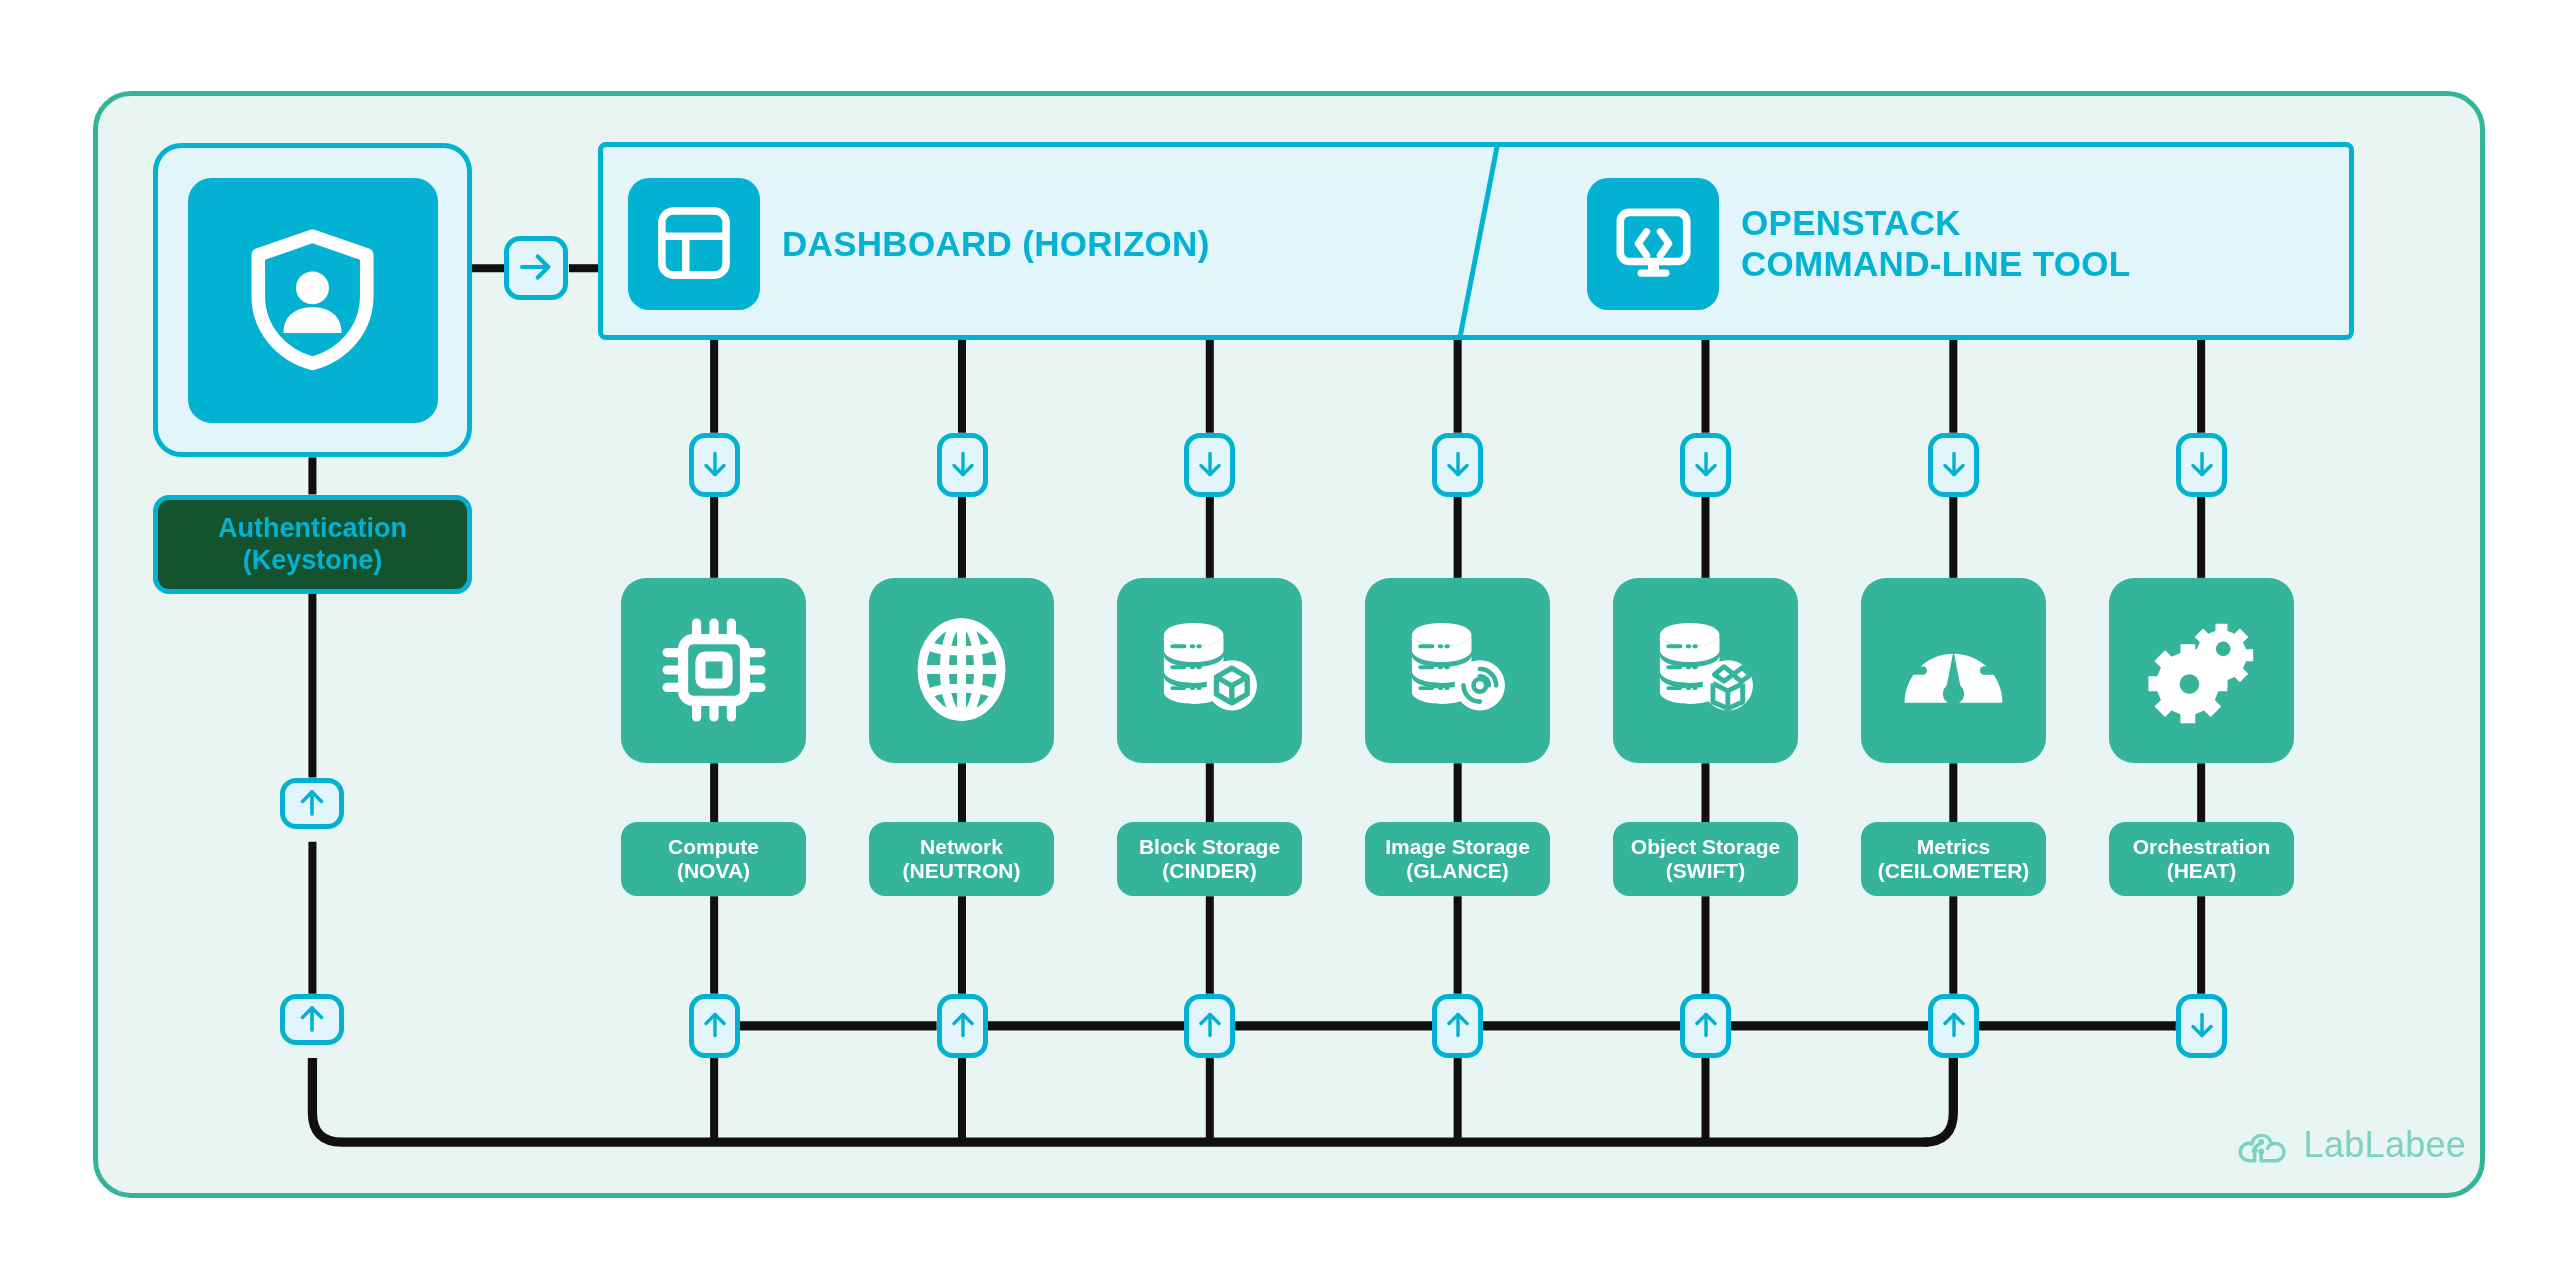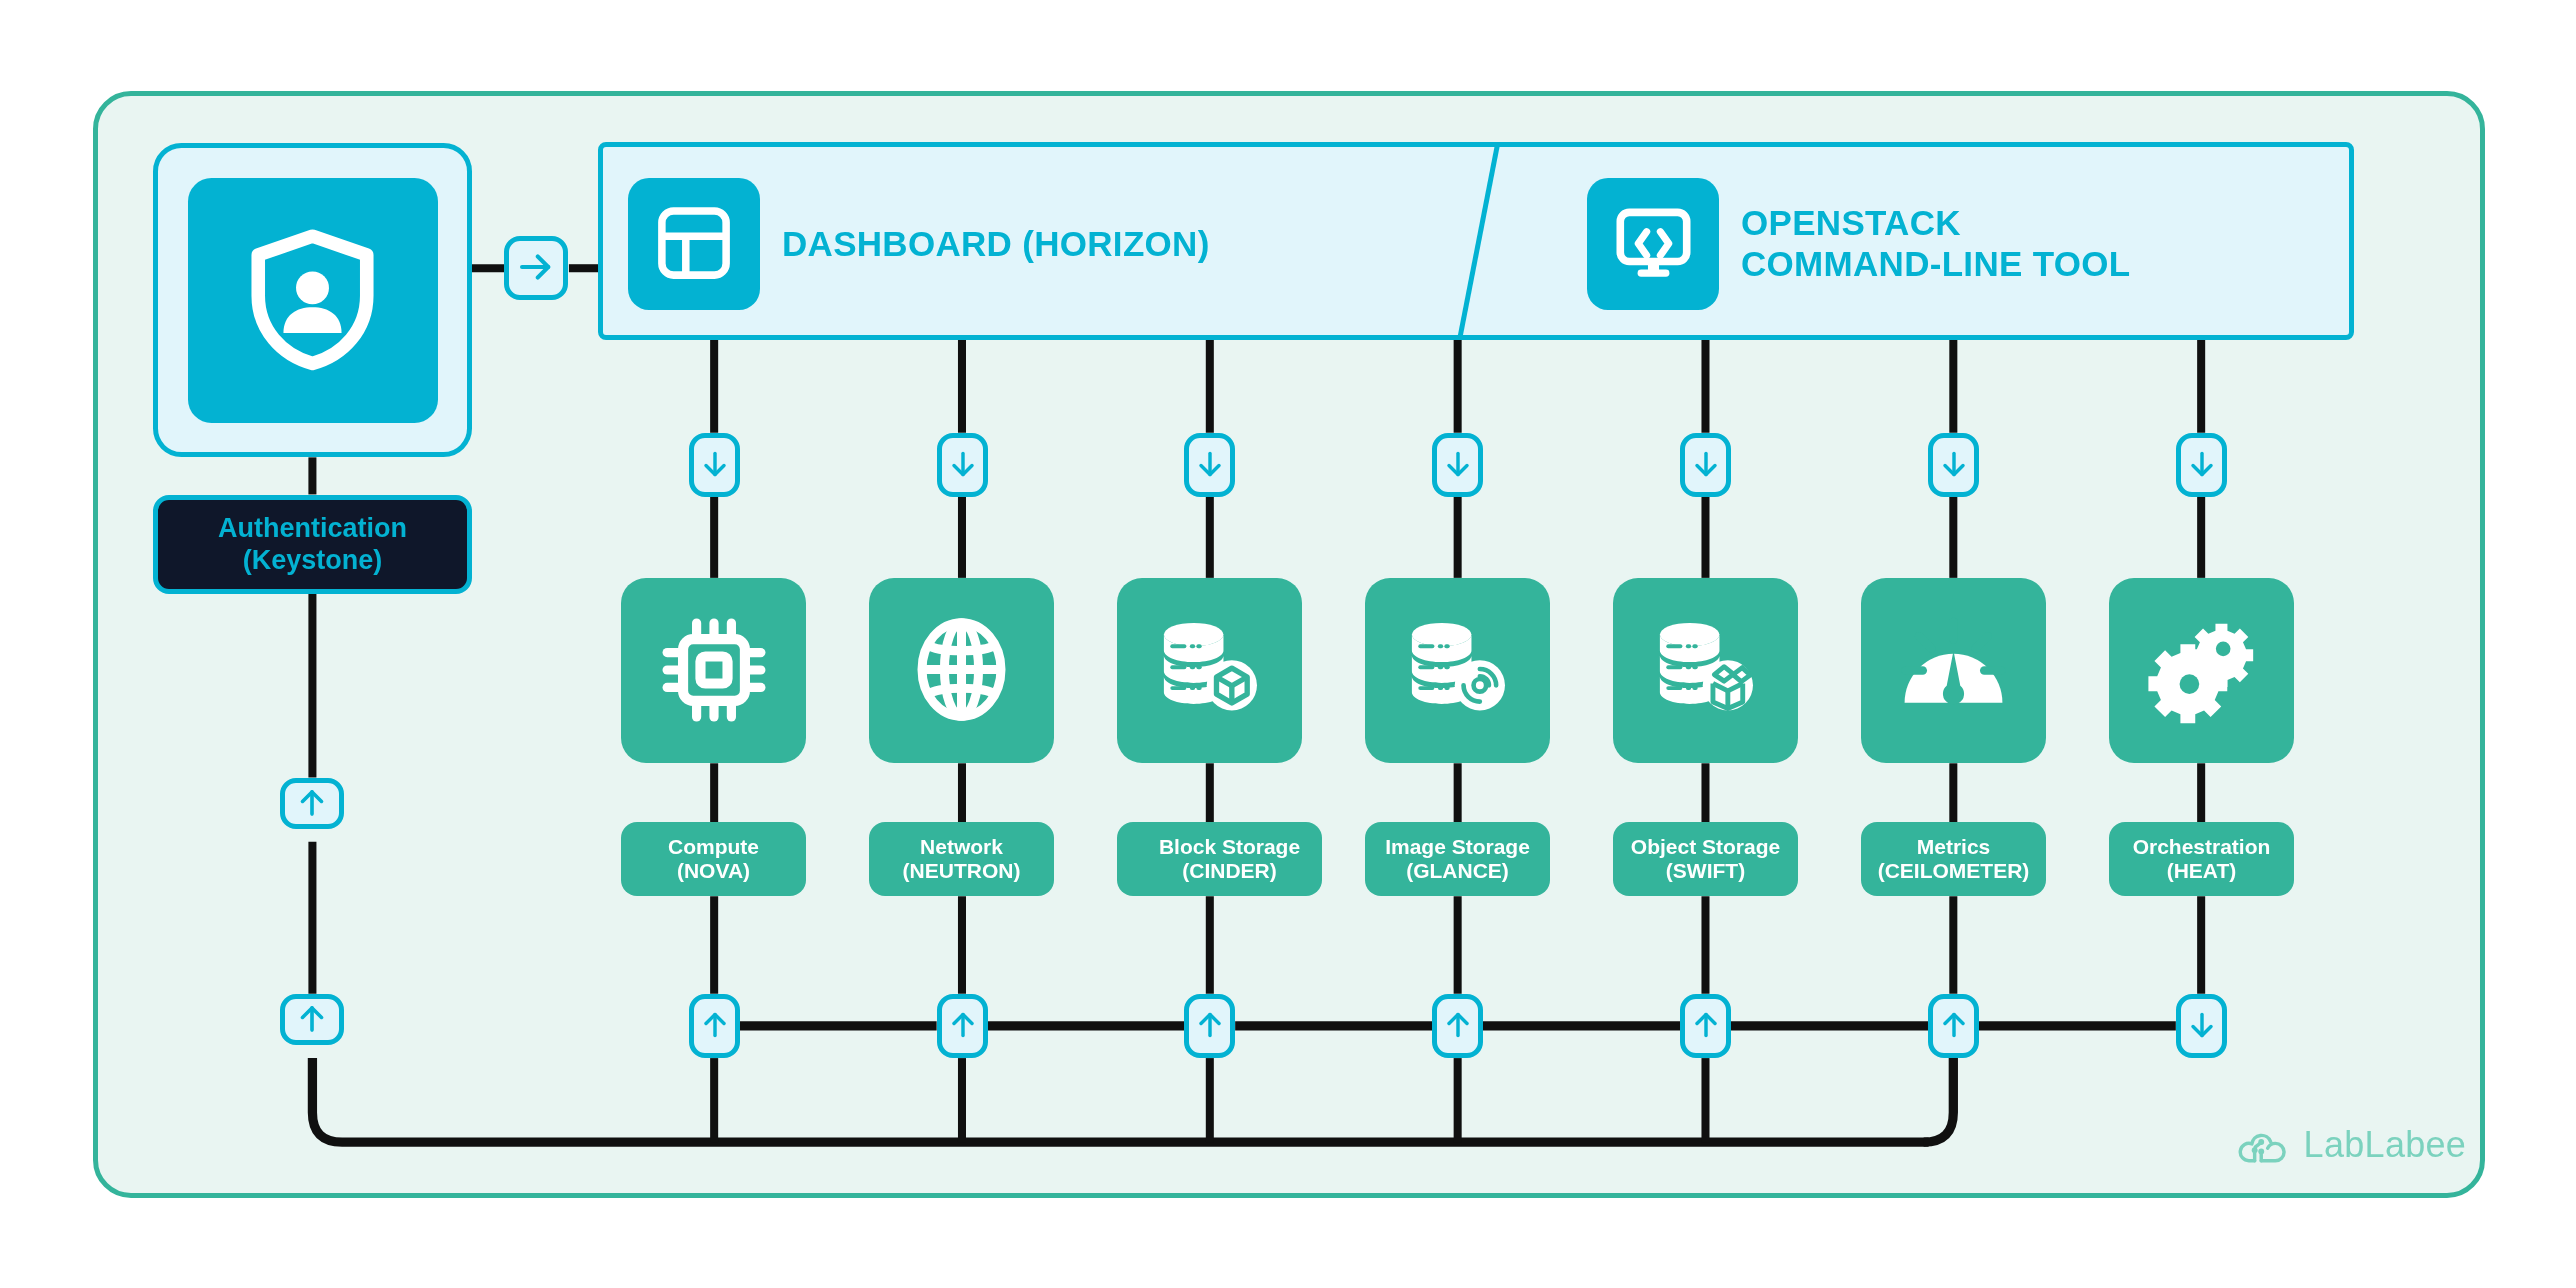--- a/index.html
+++ b/index.html
@@ -28,21 +28,21 @@
     background:#E1F5FB;border:5.6px solid #03B2D2;border-radius:28.4px;
     box-sizing:border-box;
     display:flex;align-items:center;justify-content:center;
   }
   .keystone-tile{
     width:250px;height:245px;background:#03B2D2;border-radius:23.5px;
     display:flex;align-items:center;justify-content:center;
   }
   .keystone-label{
     position:absolute;left:153px;top:495px;width:319px;height:99px;
-    background:#0f172a;border:5px solid #03B2D2;border-radius:16px;
+    background:#14532d;border:5px solid #03B2D2;border-radius:16px;
     box-sizing:border-box;
     display:flex;flex-direction:column;align-items:center;justify-content:center;
     color:#03B2D2;font-weight:bold;font-size:27px;line-height:1.18;text-align:center;
   }
 
   
   .header-bar{
     position:absolute;left:598px;top:142px;width:1756px;height:198px;
     background:#E1F5FB;border:5.6px solid #03B2D2;border-radius:8px;
     box-sizing:border-box;
@@ -352,21 +352,21 @@
         </g>
         <circle cx="17.8" cy="15.4" r="5.4" fill="#ffffff"></circle>
         <g fill="none" stroke="#34B49B" stroke-width="1.15" stroke-linejoin="round">
           <path d="M17.8 11.7 L21.1 13.6 V17.3 L17.8 19.2 L14.5 17.3 V13.6 Z"></path>
           <path d="M14.5 13.6 L17.8 15.5 L21.1 13.6"></path>
           <line x1="17.8" y1="15.5" x2="17.8" y2="19.2"></line>
         </g>
       </svg>
     </span>
   </div>
-  <div class="svc-label" style="left:1117px;top:822px;padding-left:20px;">
+  <div class="svc-label" style="left:1117px;top:822px;">
     <span>Block Storage</span>
     <span>(CINDER)</span>
   </div>
 
   <div class="svc-tile" style="left:1365px;top:578px;">
     <span>
       <svg width="121" height="121" viewBox="0 0 26 24" fill="none">
         <g fill="#ffffff">
           <ellipse cx="9.6" cy="4.5" rx="6.4" ry="2.5"></ellipse>
           <path d="M3.2 4.5 v3.4 c0 1.4 2.9 2.5 6.4 2.5 s6.4-1.1 6.4-2.5 V4.5 c0 1.4 -2.9 2.5 -6.4 2.5 S3.2 5.9 3.2 4.5Z"></path>

